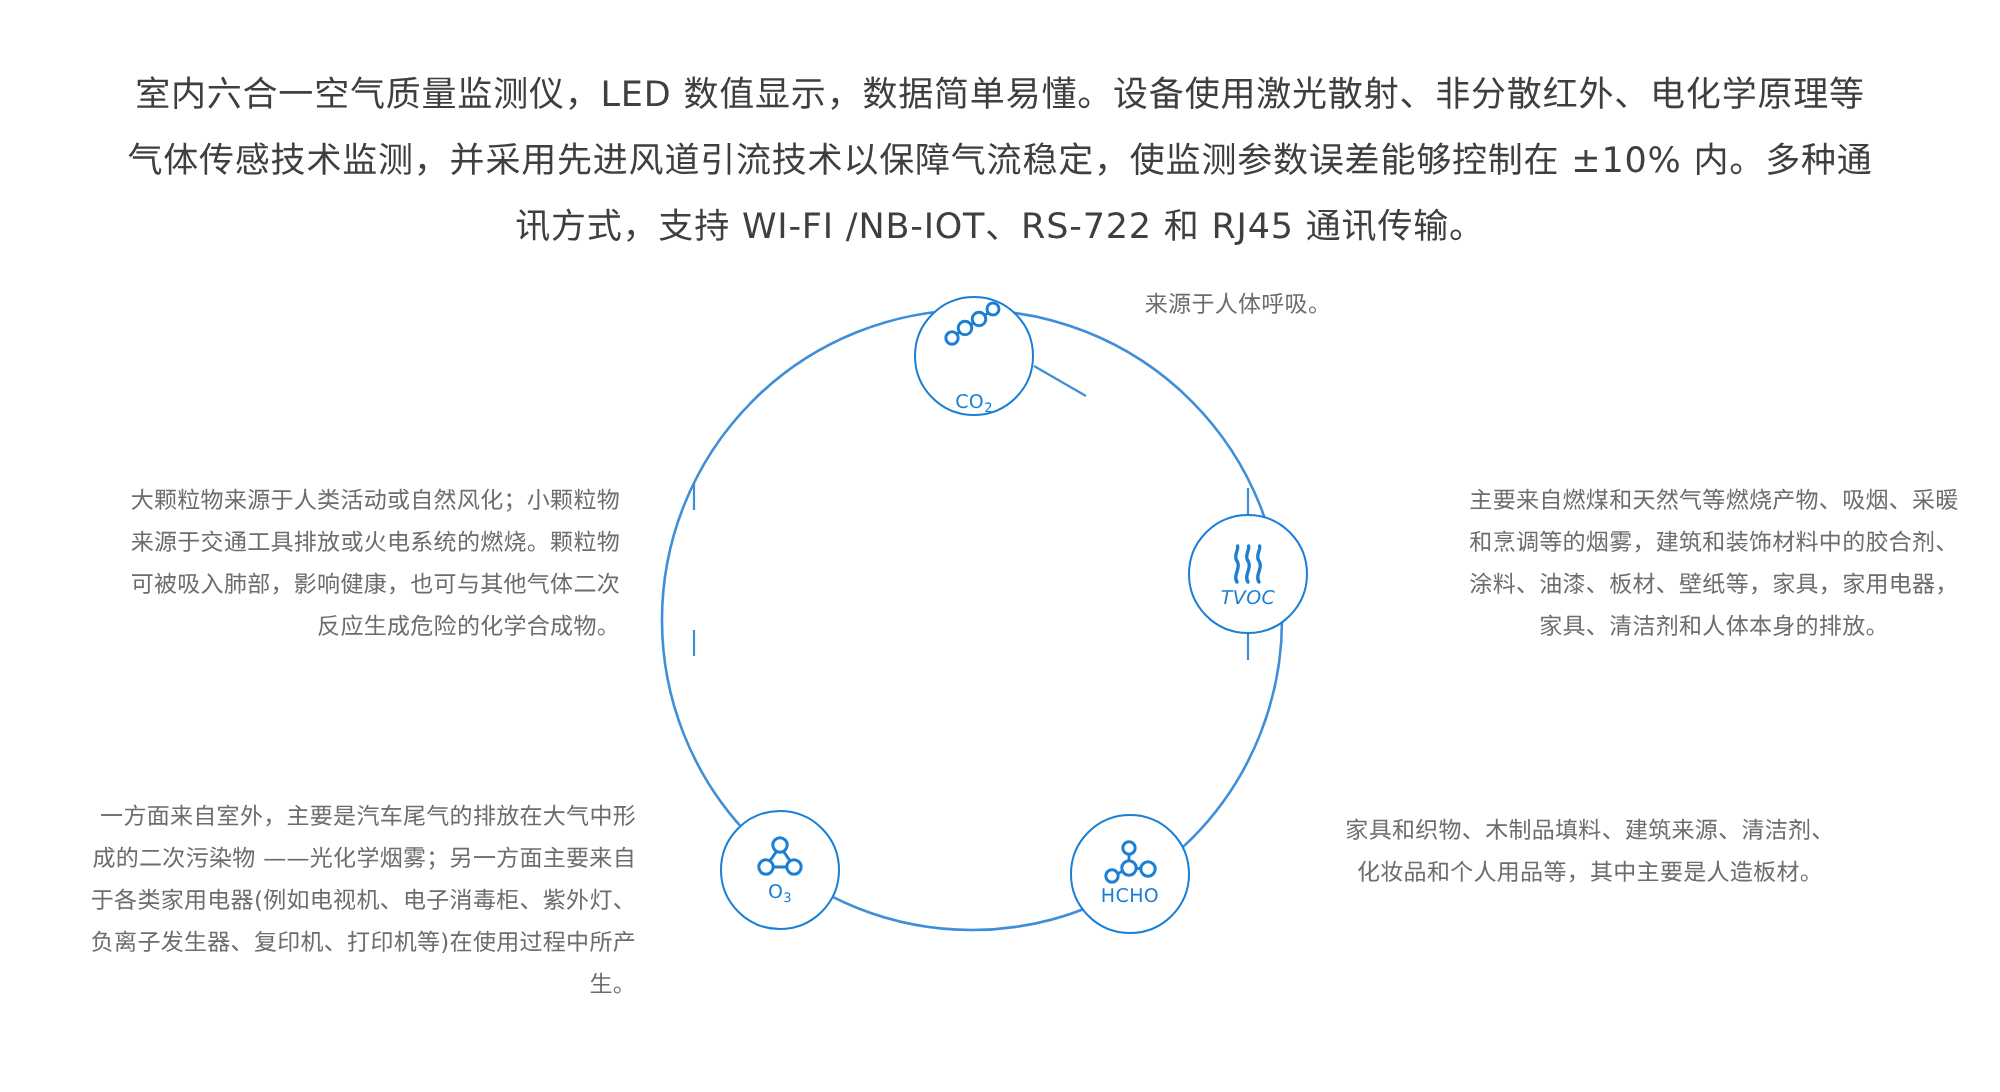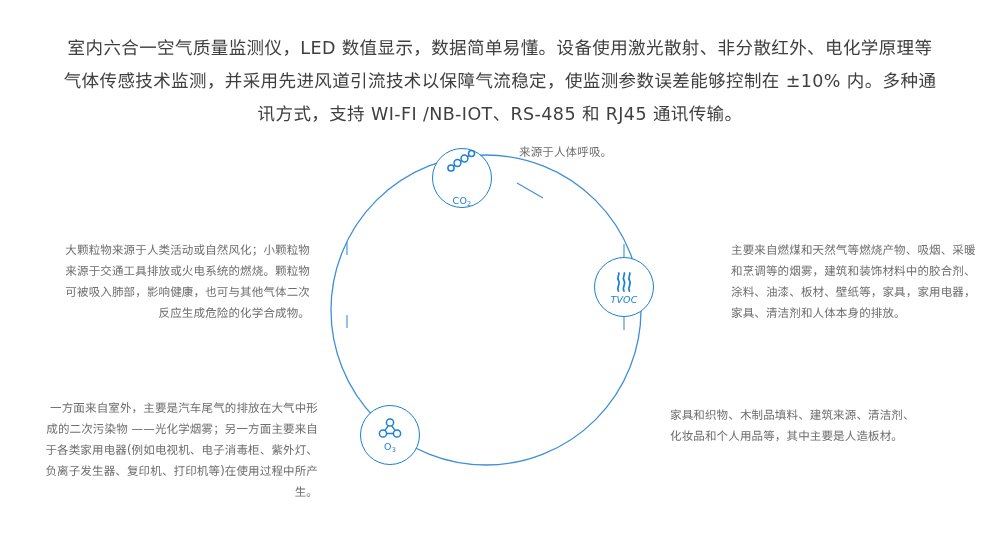--- a/index.html
+++ b/index.html
@@ -82,48 +82,48 @@
     letter-spacing: 0px;
   }
   .node .node-label sub {
     font-size: 6.5px;
     vertical-align: baseline;
     position: relative;
     top: 2px;
   }
 
   
-  #node-co2      { left: 432px; top: 28px; gap: 22px;  }   
+  #node-co2      { left: 457px; top: 28px; gap: 22px;  }   
   #node-tvoc     { left: 594px; top: 137px; font-style: italic; }   
   #node-hcho     { left: 535px; top: 287px; }   
   #node-o3       { left: 360px; top: 285px; }   
   #node-pm       { left: 317px; top: 135px; }   
 
   
   .desc {
     position: absolute;
     font-size: 11.5px;
     line-height: 21px;
     color: #6d6d6d;
     letter-spacing: 0.15px;
     z-index: 2;
   }
-  .desc.right { text-align: left; }
+  .desc.right { text-align: center; }
   .desc.left  { text-align: right; }
 
   #desc-co2 { left: 519px; top: 22px;  width: 200px; }
   #desc-tvoc{ left: 731px; top: 120px; width: 252px; }
   #desc-hcho{ left: 652px; top: 285px; width: 250px; margin-left: 18px; }
   #desc-o3  { left: 42px;  top: 278px; width: 276px; }
   #desc-pm  { left: 58px;  top: 120px; width: 252px; }
 </style>
 </head>
 <body>
 
-<p id="intro-paragraph">室内六合一空气质量监测仪，LED 数值显示，数据简单易懂。设备使用激光散射、非分散红外、电化学原理等气体传感技术监测，并采用先进风道引流技术以保障气流稳定，使监测参数误差能够控制在 ±10% 内。多种通讯方式，支持 WI-FI /NB-IOT、RS-485 和 RJ45 通讯传输。</p>
+<p id="intro-paragraph">室内六合一空气质量监测仪，LED 数值显示，数据简单易懂。设备使用激光散射、非分散红外、电化学原理等气体传感技术监测，并采用先进风道引流技术以保障气流稳定，使监测参数误差能够控制在 ±10% 内。多种通讯方式，支持 WI-FI /NB-IOT、RS-722 和 RJ45 通讯传输。</p>
 
 <div id="diagram">
 
   <svg id="ring-svg" viewBox="0 0 1000 426">
 
     <circle cx="486" cy="190" r="155" fill="none" stroke="#3f8fd8" stroke-width="1.3"></circle>
 
     <line x1="517" y1="63" x2="543" y2="78" stroke="#3f8fd8" stroke-width="1.1"></line>
     <line x1="624" y1="137" x2="624" y2="124" stroke="#3f8fd8" stroke-width="1.1"></line>
     <line x1="624" y1="197" x2="624" y2="210" stroke="#3f8fd8" stroke-width="1.1"></line>
@@ -154,20 +154,34 @@
         <g fill="none" stroke="#1b7fd4" stroke-width="1.7" stroke-linecap="round">
           <path d="M6.5 21 C4 17.5 9 14 6.5 10.5 C4.4 7.6 7.6 5 6.8 3"></path>
           <path d="M12 21 C9.5 17.5 14.5 14 12 10.5 C9.9 7.6 13.1 5 12.3 3"></path>
           <path d="M17.5 21 C15 17.5 20 14 17.5 10.5 C15.4 7.6 18.6 5 17.8 3"></path>
         </g>
       </svg>
     </span>
     <span class="node-label">TVOC</span>
   </div>
 
+  <div class="node" id="node-hcho">
+    <span class="node-glyph">
+      <svg width="30" height="23" viewBox="0 0 30 23">
+        <g fill="none" stroke="#1b7fd4" stroke-width="1.5">
+          <circle cx="14.5" cy="4" r="3.1"></circle>
+          <circle cx="14.5" cy="14" r="3.6"></circle>
+          <circle cx="24" cy="14.5" r="3.6"></circle>
+          <circle cx="6" cy="18" r="3.1"></circle>
+          <path d="M14.5 7.3 L14.5 10.3 M18.2 14.2 L20.3 14.3 M11.3 15.5 L9 16.8" stroke-width="1.4"></path>
+        </g>
+      </svg>
+    </span>
+    <span class="node-label">HCHO</span>
+  </div>
 
   <div class="node" id="node-o3">
     <span class="node-glyph">
       <svg width="26" height="23" viewBox="0 0 26 23">
         <g fill="none" stroke="#1b7fd4" stroke-width="1.5">
           <circle cx="13" cy="4.5" r="3.6"></circle>
           <circle cx="6" cy="15.5" r="3.6"></circle>
           <circle cx="20" cy="15.5" r="3.6"></circle>
           <path d="M11.2 7.8 L8.1 12.2 M14.8 7.8 L17.9 12.2 M9.6 15.5 L16.4 15.5" stroke-width="1.4"></path>
         </g>

